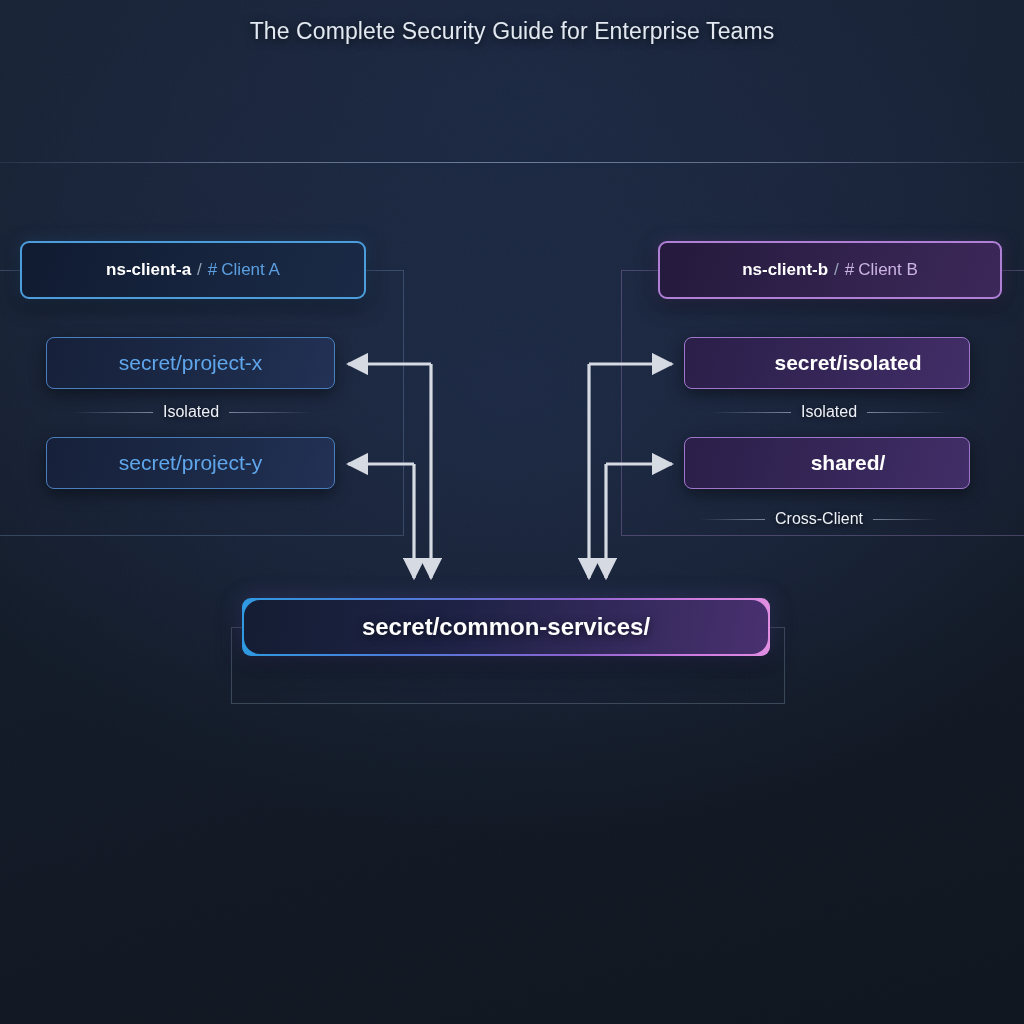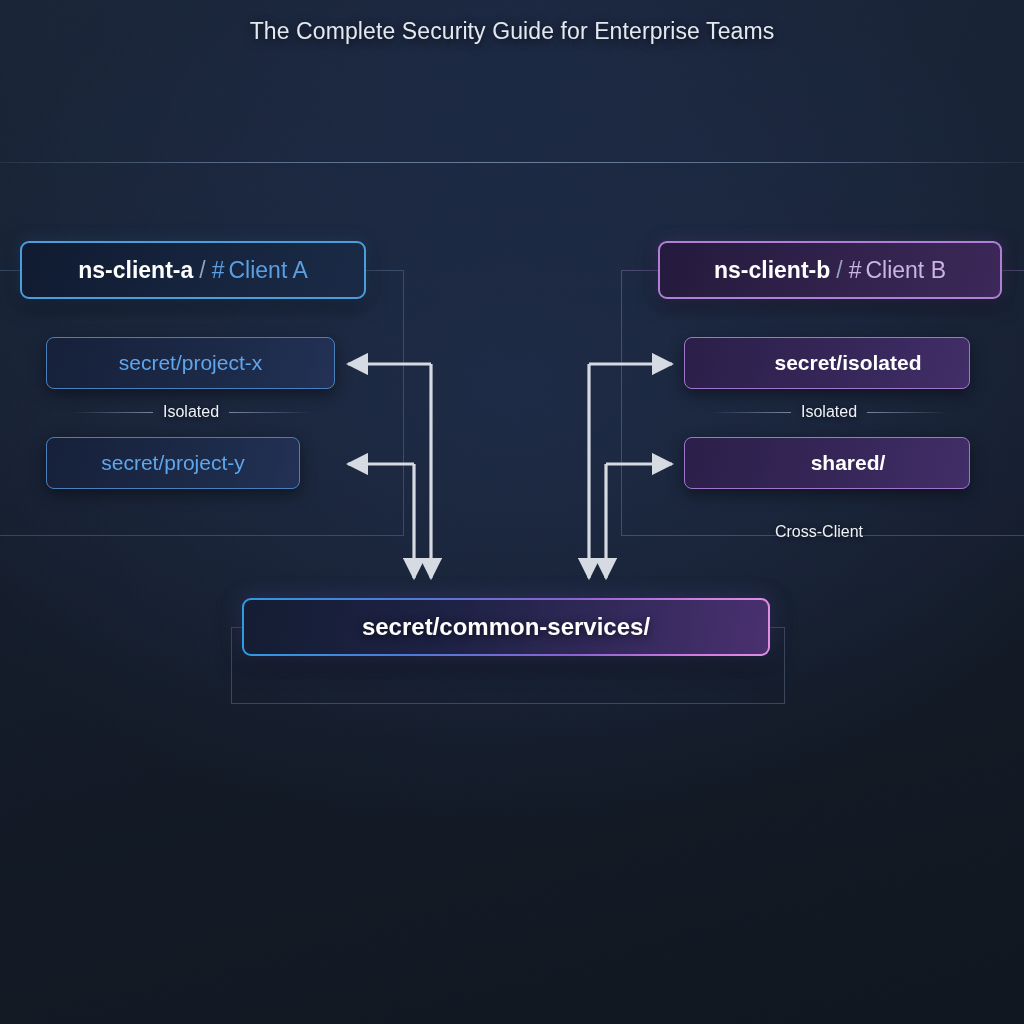--- a/index.html
+++ b/index.html
@@ -84,21 +84,21 @@
     border-radius: 9px;
     z-index: 5;
     white-space: nowrap;
   }
 
   
   .ns-box {
     height: 58px;
     border-width: 2px;
     border-style: solid;
-    font-size: 23px;
+    font-size: 17px;
     box-shadow: 0 6px 20px rgba(0,0,0,.5);
   }
   .ns-a {
     left: 20px; top: 241px; width: 346px;
     background: linear-gradient(110deg, #101b31 0%, #16243e 55%, #1a2a46 100%);
     border-color: #4c9ddc;
     box-shadow: 0 0 16px rgba(70,150,220,.22), 0 6px 20px rgba(0,0,0,.5);
   }
   .ns-b {
     left: 658px; top: 241px; width: 344px;
@@ -128,21 +128,21 @@
   }
   .secret-purple {
     background: linear-gradient(105deg, #2b1f49 0%, #37275a 60%, #422e68 100%);
     border-color: #9f76cc;
     color: #ffffff;
     font-weight: bold;
     padding-left: 42px;
   }
 
   .sb-x { left: 46px;  top: 337px; width: 289px; }
-  .sb-y { left: 46px;  top: 437px; width: 254px; }
+  .sb-y { left: 46px;  top: 437px; width: 289px; }
   .sb-i { left: 684px; top: 337px; width: 286px; }
   .sb-s { left: 684px; top: 437px; width: 286px; }
 
   
   .caption-row {
     position: absolute;
     display: flex;
     align-items: center;
     justify-content: center;
     gap: 10px;
@@ -160,21 +160,21 @@
     background: linear-gradient(90deg, rgba(195,212,238,.55) 0%, rgba(190,205,230,0) 100%);
   }
   .caption-row .cap-text {
     flex: 0 0 auto;
     font-size: 16px;
     color: #eef2f8;
     text-shadow: 0 1px 5px rgba(0,0,0,.7);
   }
   .cap-x { left: 72px;  top: 402px; width: 238px; }
   .cap-i { left: 710px; top: 402px; width: 238px; }
-  .cap-c { left: 700px; top: 522px; width: 238px; flex-direction: column; }
+  .cap-c { left: 700px; top: 509px; width: 238px; }
   .cap-b { left: 260px; top: 669px; width: 480px; }
 
   
   .frame {
     position: absolute;
     border-style: solid;
     border-width: 1px;
     z-index: 1;
     pointer-events: none;
   }
@@ -200,21 +200,21 @@
     left: 242px; top: 598px;
     width: 528px; height: 58px;
     border-radius: 9px;
     padding: 2px;
     background: linear-gradient(90deg, #2f9ae2 0%, #4c7cd8 30%, #8a62d0 62%, #d07ce0 86%, #e08fe2 100%);
     box-shadow: 0 0 22px rgba(120,110,220,.28), 0 8px 24px rgba(0,0,0,.55);
     z-index: 5;
   }
   #shared-box .inner {
     width: 100%; height: 100%;
-    border-radius: 7px;
+    border-radius: 16px;
     background: linear-gradient(100deg, #141d33 0%, #1e2245 40%, #342a5c 72%, #4a3070 100%);
     display: flex;
     align-items: center;
     justify-content: center;
     font-size: 24px;
     font-weight: bold;
     color: #ffffff;
     white-space: nowrap;
     text-shadow: 0 2px 8px rgba(0,0,0,.6);
   }

